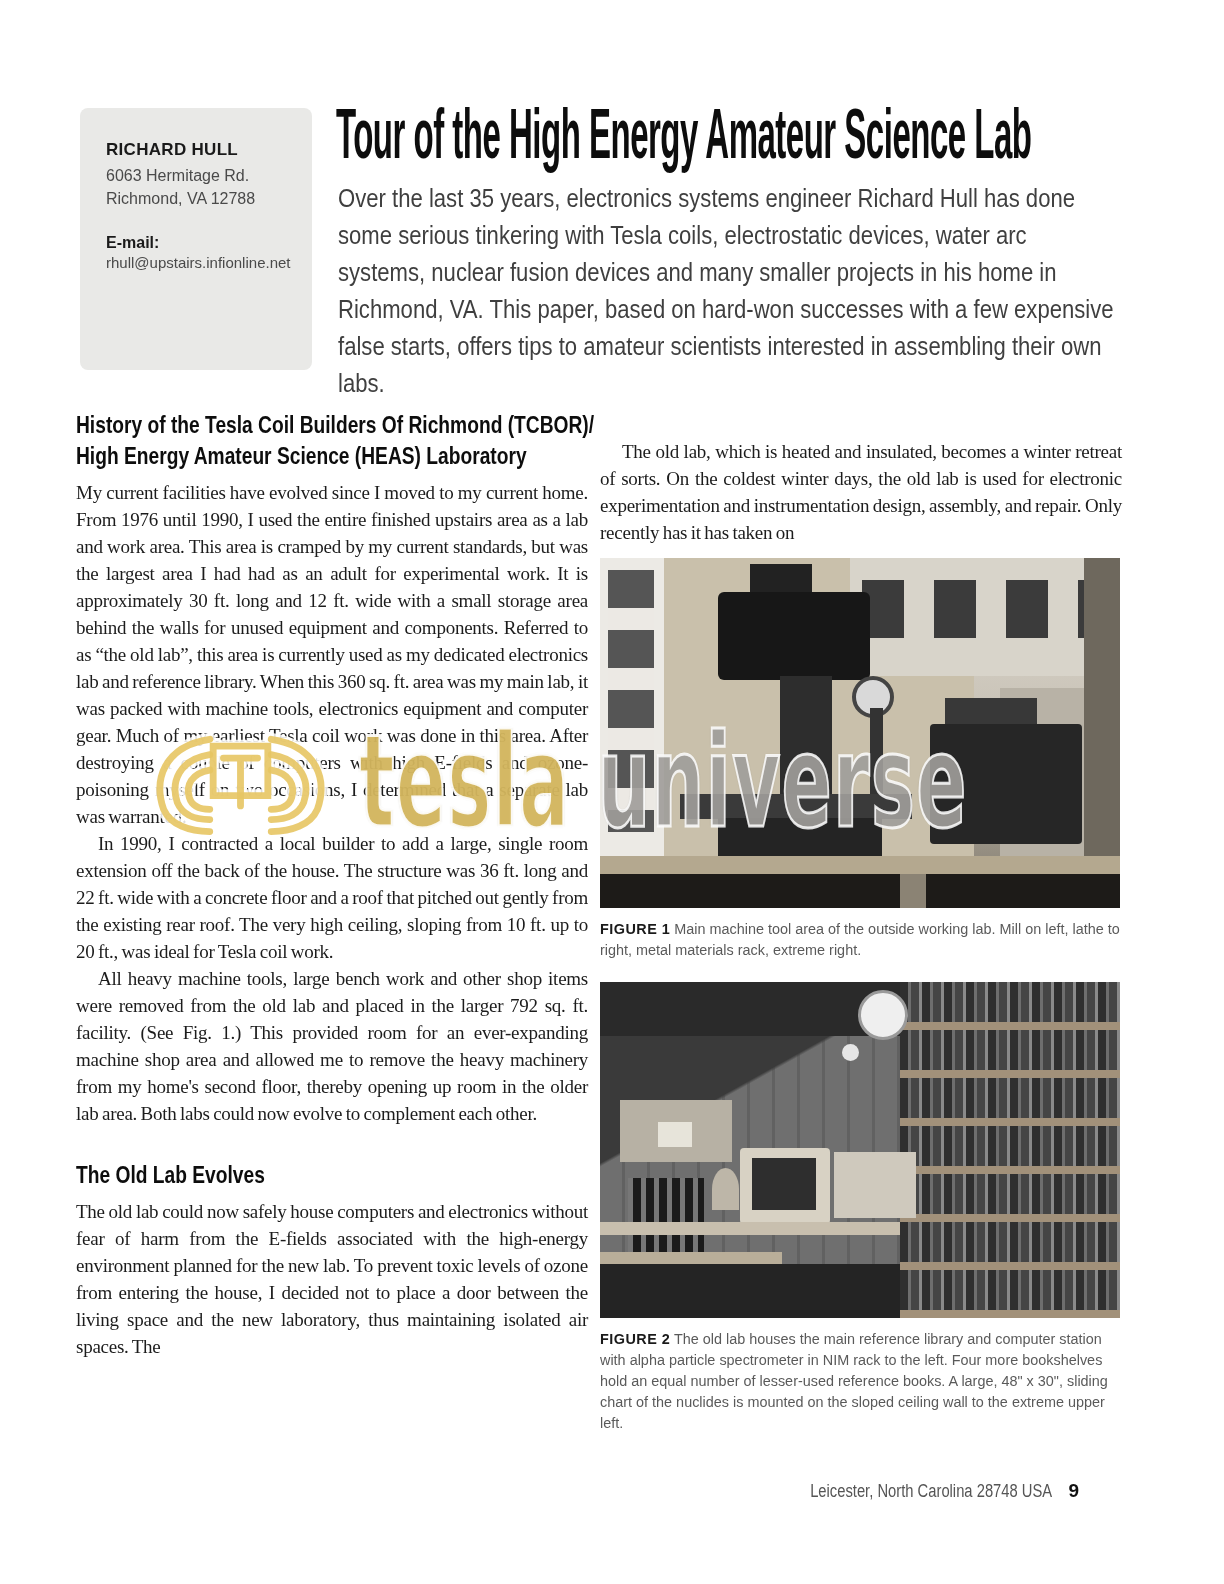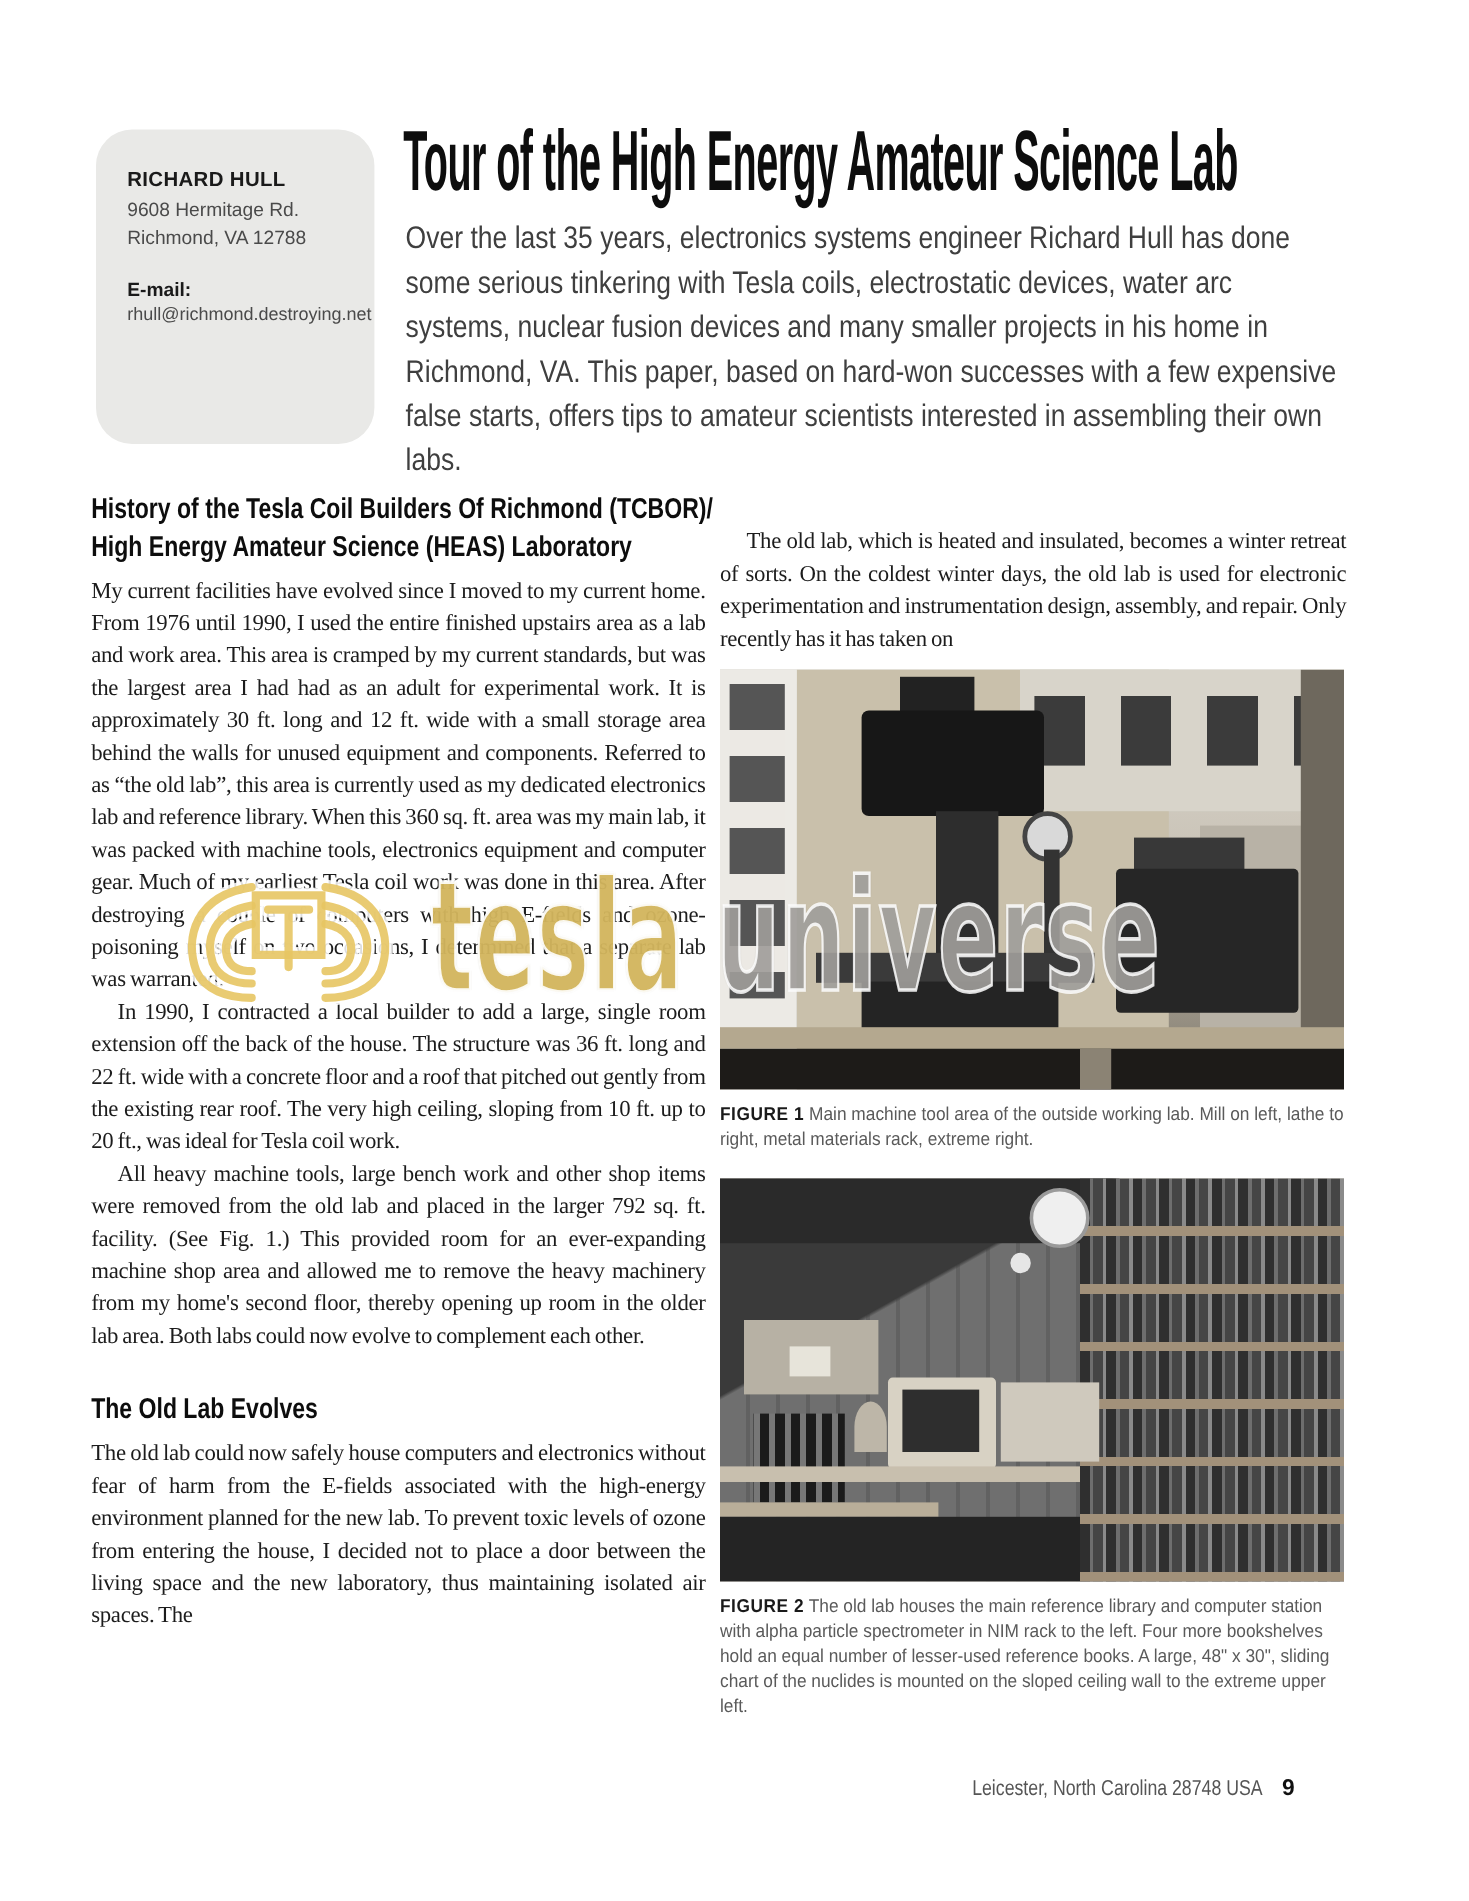--- a/index.html
+++ b/index.html
@@ -1,21 +1,21 @@
 <!DOCTYPE html>
 <html><head>
 <meta charset="utf-8">
 <style>
   html,body{margin:0;padding:0;background:#fff;}
   .page{position:relative;width:1224px;height:1584px;background:#ffffff;overflow:hidden;
         font-family:"Liberation Serif",serif;color:#1c1c1c;}
 
   
   .author-box{position:absolute;left:80px;top:108px;width:232px;height:262px;
-      background:#e9e9e7;border-radius:30px;}
+      background:#e9e9e7;border-radius:8px;}
   .author-box .inner{padding:32px 0 0 26px;font-family:"Liberation Sans",sans-serif;}
   .author-name{font-weight:bold;font-size:17px;color:#1a1a1a;letter-spacing:.3px;margin-bottom:4px;}
   .author-line{font-size:16px;line-height:23px;color:#4a4a4a;}
   .email-label{font-weight:bold;font-size:16px;color:#1a1a1a;margin-top:24px;}
   .email-value{font-size:15px;line-height:22px;color:#4a4a4a;}
 
   
   .title{position:absolute;left:336px;top:98px;font-family:"Liberation Sans",sans-serif;
       font-weight:bold;font-size:66px;line-height:66px;color:#0d0d0d;white-space:nowrap;
       transform:scaleX(.50) scaleY(1.08);transform-origin:left top;letter-spacing:-1px;}
@@ -104,24 +104,24 @@
   .footer-num{font-weight:bold;font-size:19px;color:#111;margin-left:16px;}
 </style>
 </head>
 <body>
 
 <div class="page">
 
   <div class="author-box">
     <div class="inner">
       <div class="author-name">RICHARD HULL</div>
-      <div class="author-line">9608 Hermitage Rd.</div>
+      <div class="author-line">6063 Hermitage Rd.</div>
       <div class="author-line">Richmond, VA 12788</div>
       <div class="email-label">E-mail:</div>
-      <div class="email-value">rhull@richmond.destroying.net</div>
+      <div class="email-value">rhull@upstairs.infionline.net</div>
     </div>
   </div>
 
   <div class="title">Tour of the High Energy Amateur Science Lab</div>
   <div class="intro">Over the last 35 years, electronics systems engineer Richard Hull has done some serious tinkering with Tesla coils, electrostatic devices, water arc systems, nuclear fusion devices and many smaller projects in his home in Richmond, VA. This paper, based on hard-won successes with a few expensive false starts, offers tips to amateur scientists interested in assembling their own labs.</div>
 
   <div class="col-left">
     <div class="sec-heading">History of the Tesla Coil Builders Of Richmond (TCBOR)/</div>
     <div class="sec-heading">High Energy Amateur Science (HEAS) Laboratory</div>
     <p class="body-text first">My current facilities have evolved since I moved to my current home. From 1976 until 1990, I used the entire finished upstairs area as a lab and work area. This area is cramped by my current standards, but was the largest area I had had as an adult for experimental work. It is approximately 30 ft. long and 12 ft. wide with a small storage area behind the walls for unused equipment and components. Referred to as “the old lab”, this area is currently used as my dedicated electronics lab and reference library. When this 360 sq. ft. area was my main lab, it was packed with machine tools, electronics equipment and computer gear. Much of my earliest Tesla coil work was done in this area. After destroying a couple of computers with high E-fields and ozone-poisoning myself on two occasions, I determined that a separate lab was warranted.</p>

